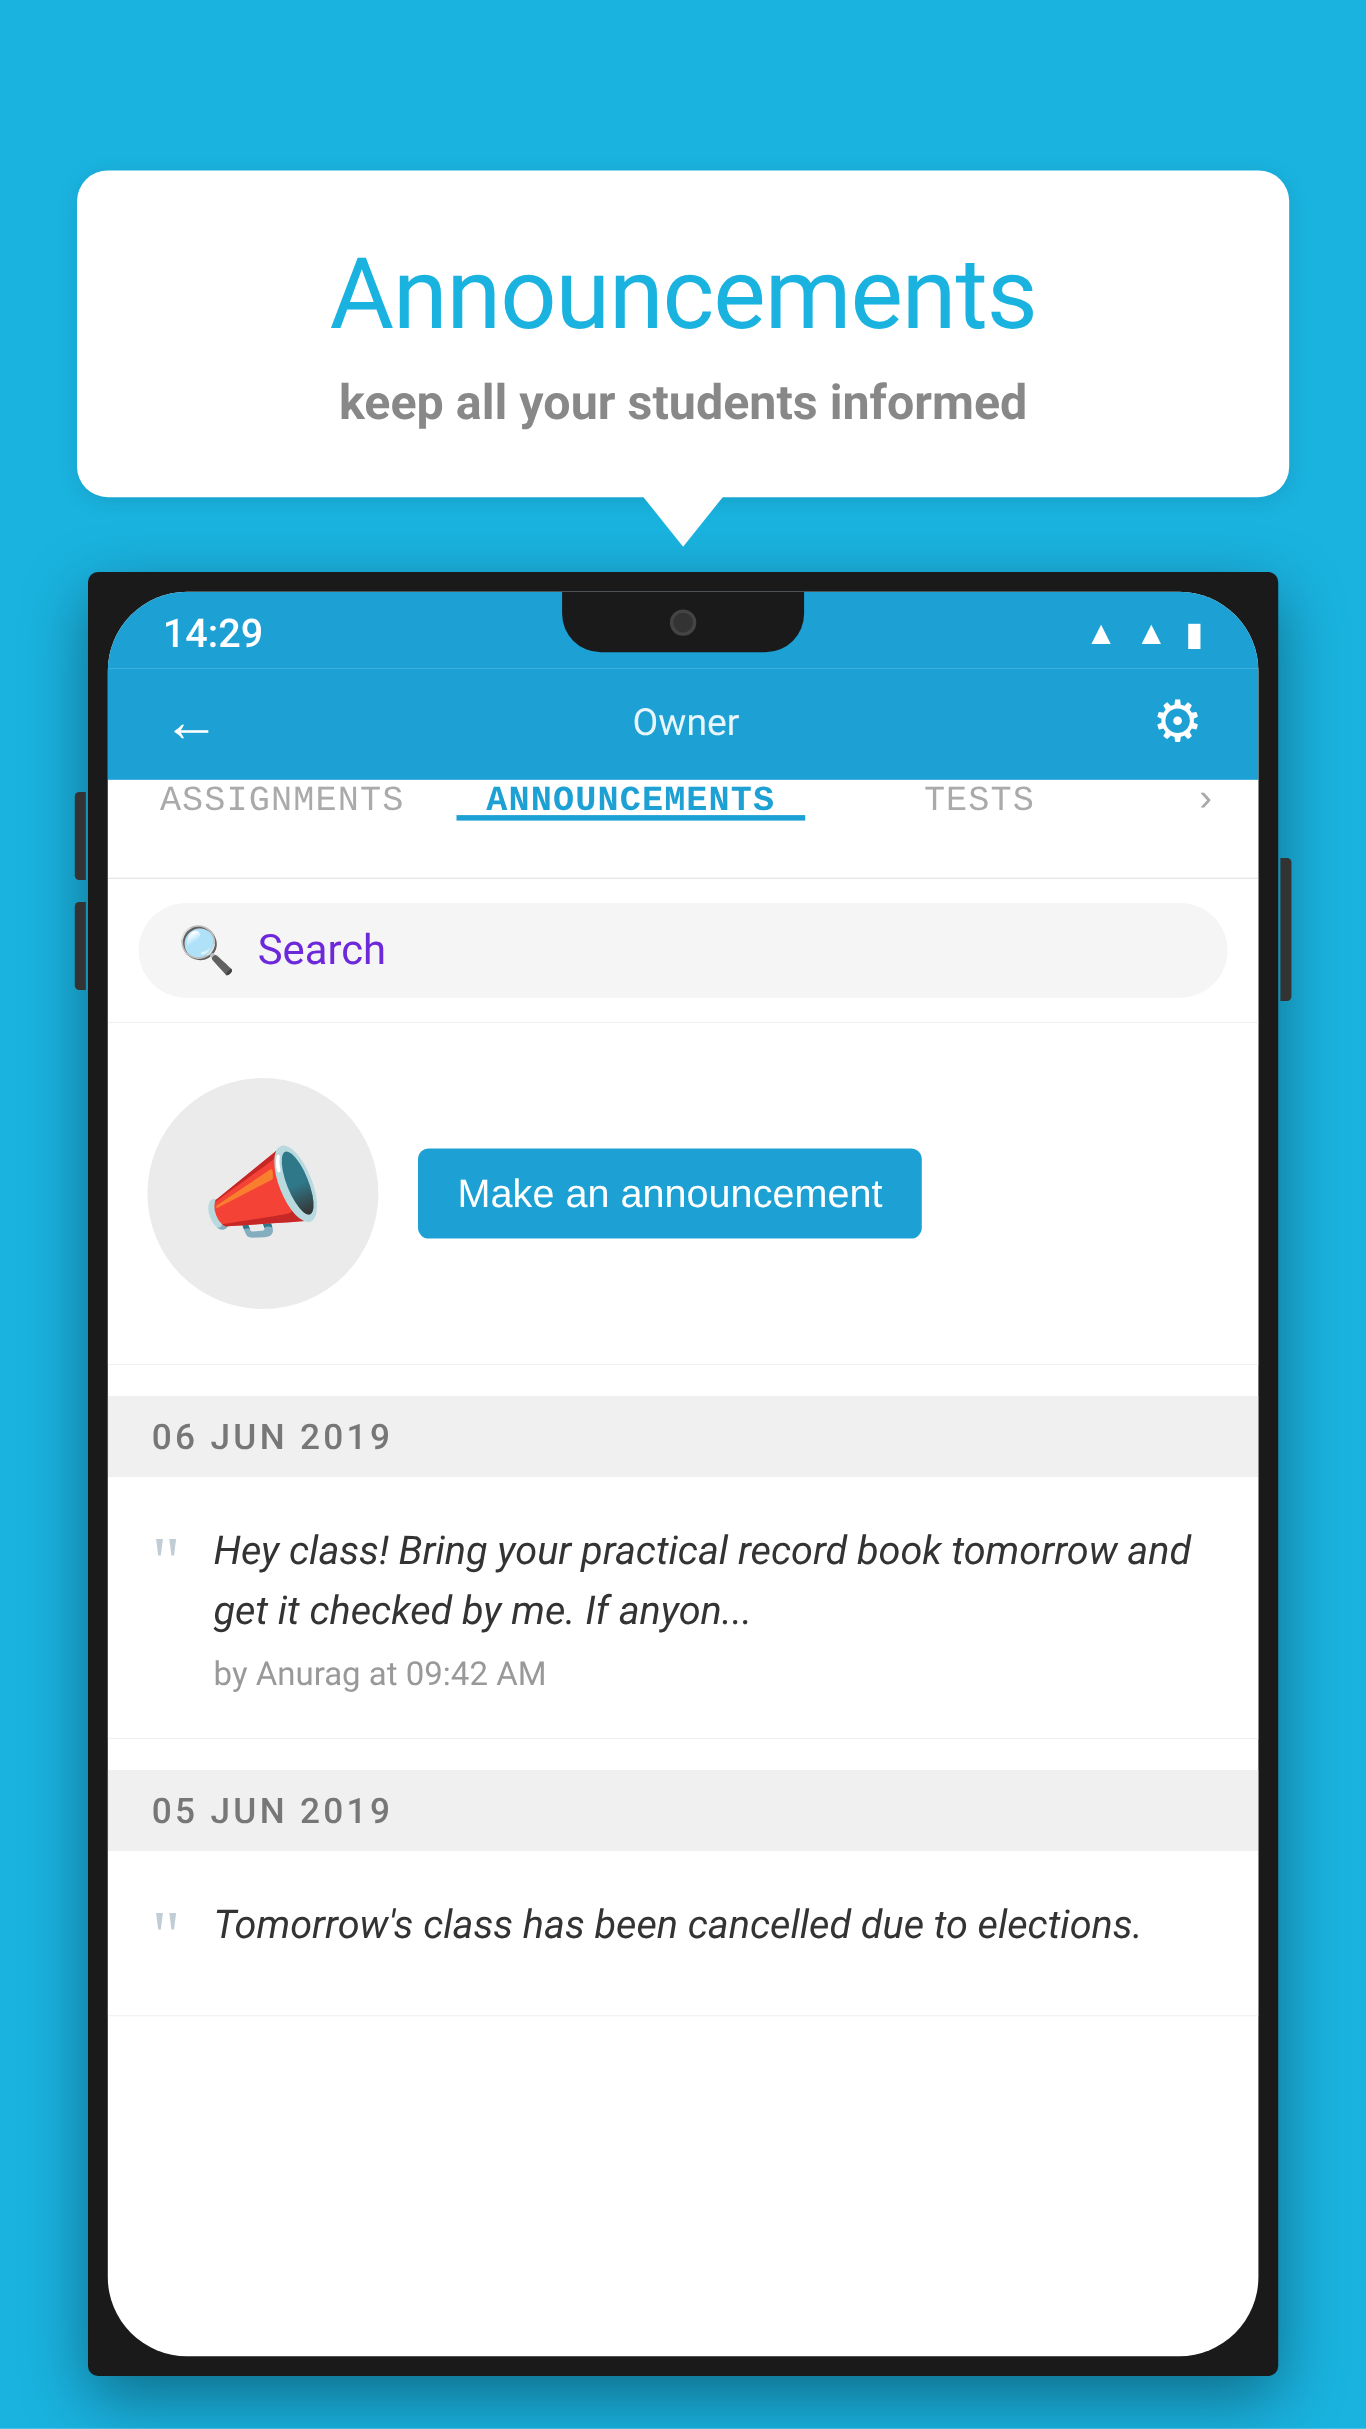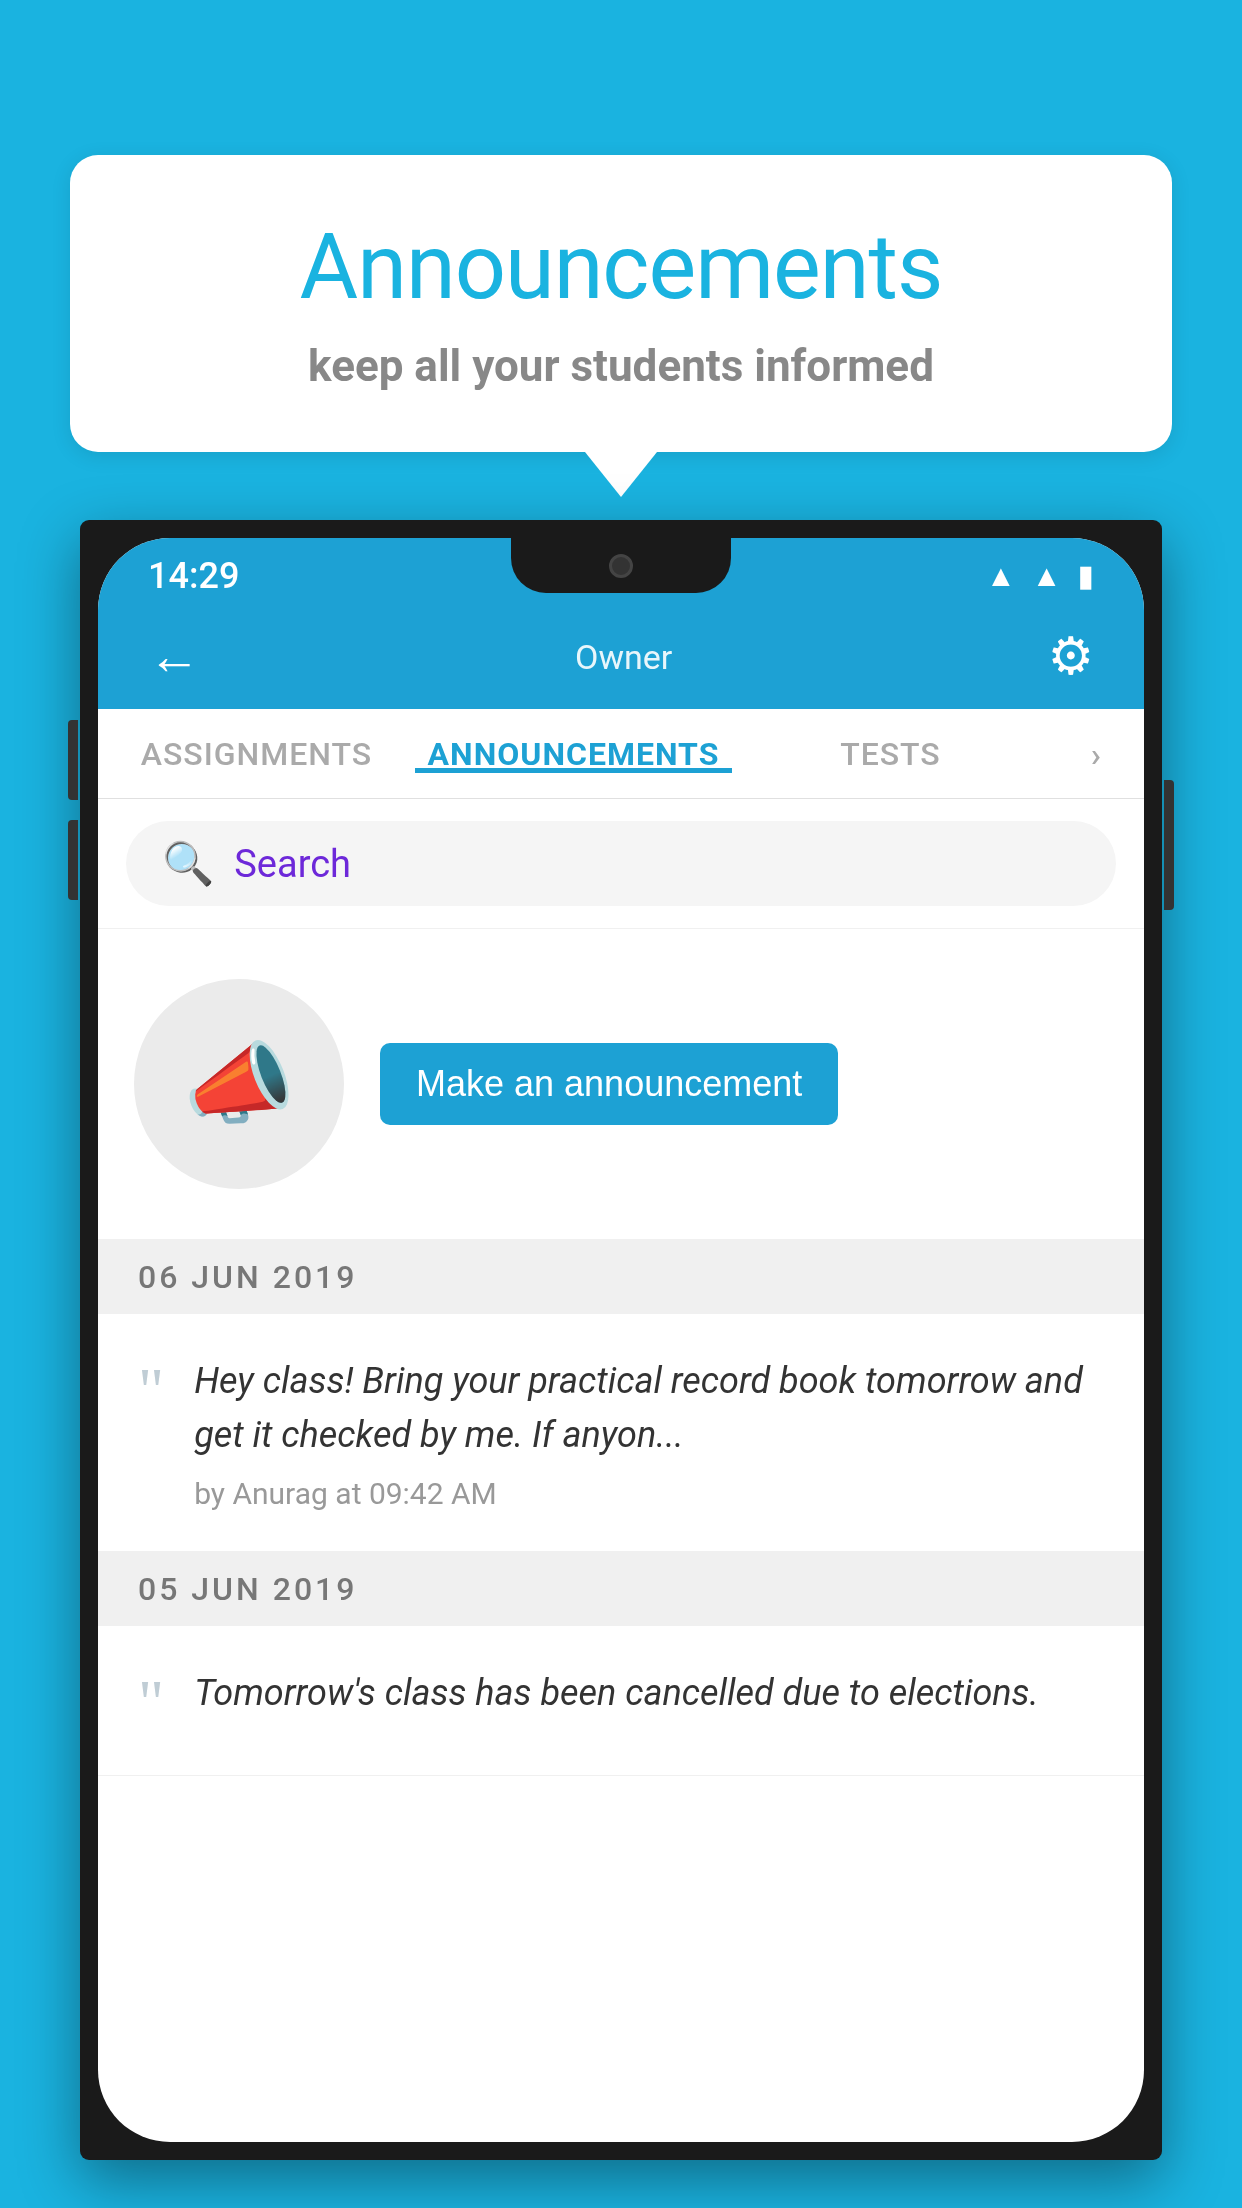--- a/index.html
+++ b/index.html
@@ -179,21 +179,22 @@
       font-size: 52px;
       cursor: pointer;
     }
 
     
     .tabs-container {
       background: white;
       display: flex;
       border-bottom: 1px solid #e0e0e0;
       height: 90px;
-      align-items: center;
+      align-items: flex-start;
+      font-family: Liberation Mono, monospace;
     }
 
     .tab {
       flex: 1;
       display: flex;
       align-items: center;
       justify-content: center;
       font-size: 32px;
       color: #aaa;
       font-weight: 500;
@@ -295,20 +296,21 @@
       align-self: flex-start;
     }
 
     
     .date-divider {
       background: #f0f0f0;
       padding: 18px 40px;
       display: flex;
       align-items: flex-end;
       gap: 18px;
+      margin-top: 28px;
     }
 
     .date-text {
       font-size: 32px;
       color: #777;
       font-weight: 500;
       letter-spacing: 3px;
     }
 
     

